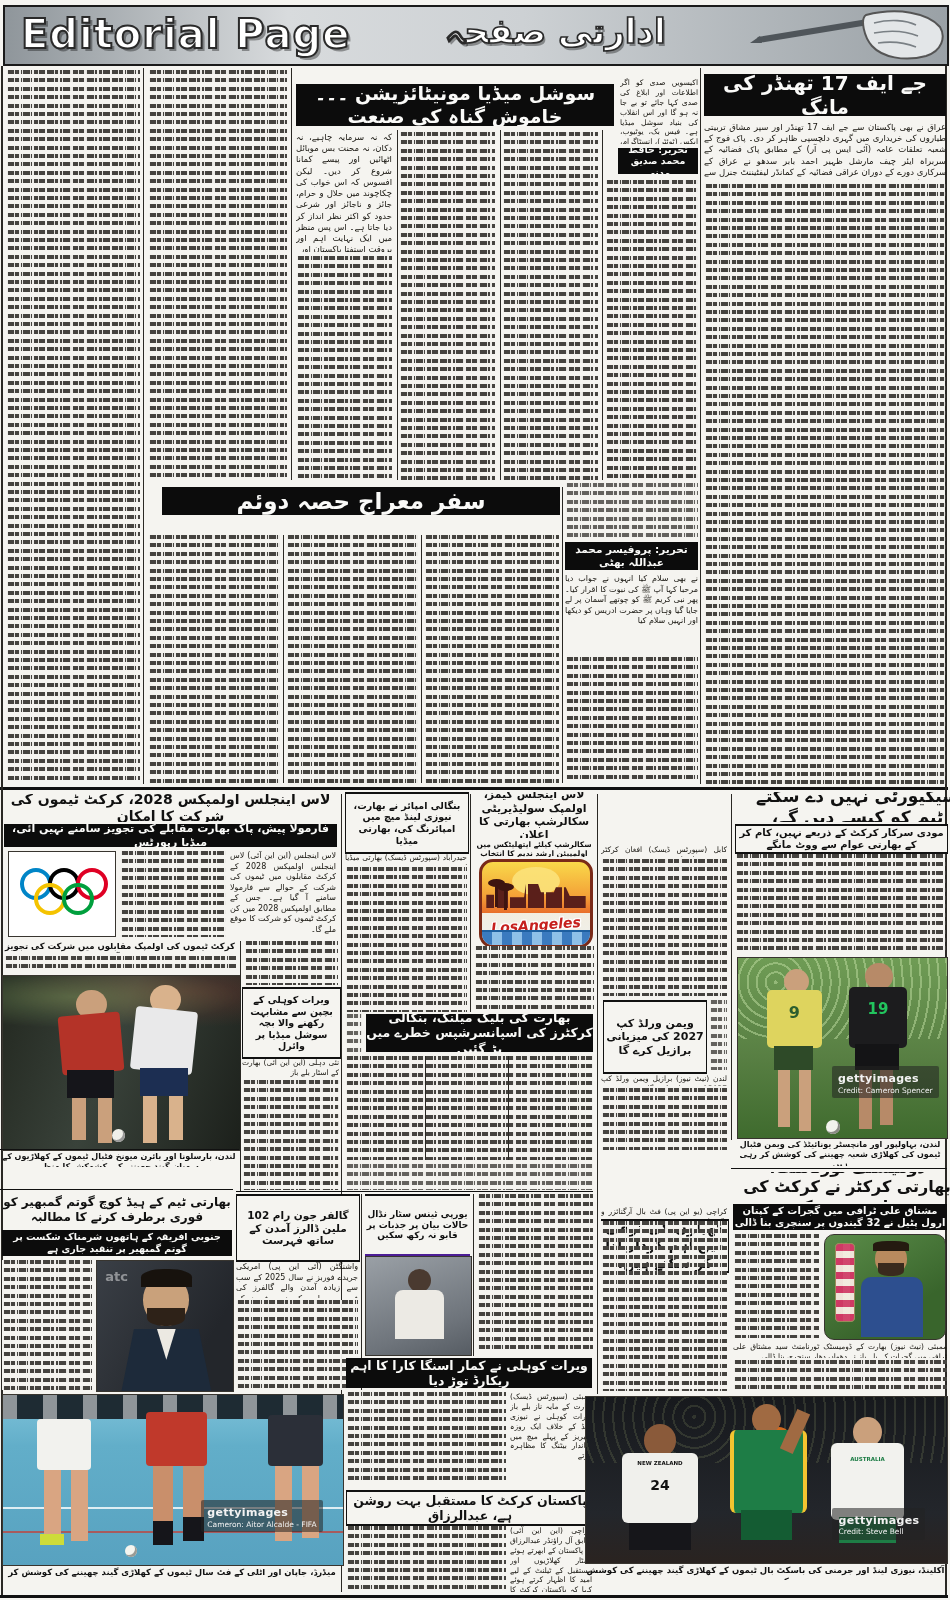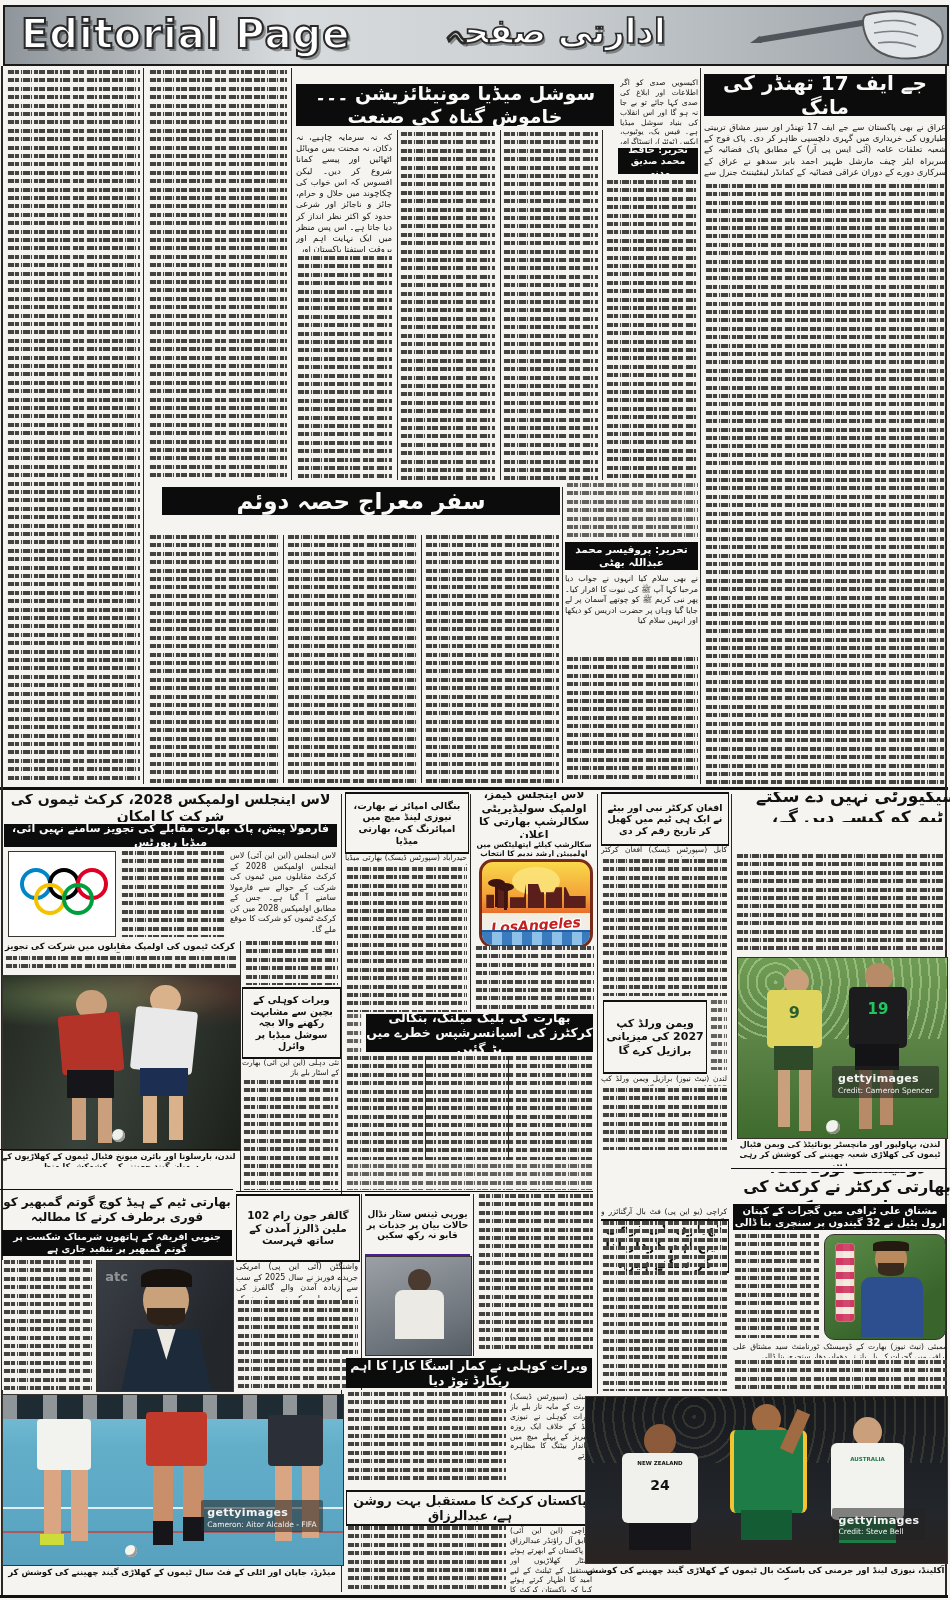--- a/index.html
+++ b/index.html
@@ -189,32 +189,32 @@
   <div class="a tex" style="left:477px;top:1194px;width:116px;height:160px"></div>
 
   <div class="a hl inv" style="left:346px;top:1358px;width:246px;height:30px;font-size:12.5px">ویرات کوہلی نے کمار اسنگا کارا کا اہم ریکارڈ توڑ دیا</div>
   <div class="a tex" style="left:346px;top:1392px;width:160px;height:92px"></div>
   <div class="a lead" style="left:510px;top:1392px;width:82px;height:92px;font-size:7.5px">ممبئی (سپورٹس ڈیسک) بھارت کے مایہ ناز بلے باز ویرات کوہلی نے نیوزی لینڈ کے خلاف ایک روزہ سیریز کے پہلے میچ میں شاندار بیٹنگ کا مظاہرہ کرتے</div>
 
   <div class="a hl frame" style="left:346px;top:1490px;width:246px;height:32px;font-size:12.5px">پاکستان کرکٹ کا مستقبل بہت روشن ہے، عبدالرزاق</div>
   <div class="a tex" style="left:346px;top:1526px;width:160px;height:66px"></div>
   <div class="a lead" style="left:510px;top:1526px;width:82px;height:66px;font-size:7.5px">کراچی (این این آئی) سابق آل راؤنڈر عبدالرزاق نے پاکستان کے ابھرتے ہوئے اسٹار کھلاڑیوں اور مستقبل کے ٹیلنٹ کے لیے امید کا اظہار کرتے ہوئے کہا کہ پاکستان کرکٹ کا مستقبل روشن ہے۔</div>
 
-  <div class="a hl frame" style="left:601px;top:792px;width:126px;height:50px;font-size:9.5px">افغان کرکٹر نبی اور بیٹے نے ایک ہی ٹیم میں کھیل کر تاریخ رقم کر دی</div>
   <div class="a lead" style="left:601px;top:845px;width:126px;height:12px;font-size:7.5px">کابل (سپورٹس ڈیسک) افغان کرکٹر محمد نبی اور ان</div>
   <div class="a tex" style="left:601px;top:859px;width:126px;height:137px"></div>
   <div class="a hl frame" style="left:603px;top:1000px;width:102px;height:70px;font-size:11px">ویمن ورلڈ کپ 2027 کی میزبانی برازیل کرے گا</div>
   <div class="a tex lt" style="left:709px;top:1000px;width:18px;height:70px"></div>
   <div class="a lead" style="left:601px;top:1074px;width:126px;height:12px;font-size:7.5px">لندن (نیٹ نیوز) برازیل ویمن ورلڈ کپ 2027 کی میزبانی کرے گا</div>
   <div class="a tex" style="left:601px;top:1088px;width:126px;height:62px"></div>
   <div class="a hl frame" style="left:601px;top:1219px;width:126px;height:50px;font-size:14px">تعلیمی ادارے کھیلوں کی ترقی میں اہم کردار ادا کر سکتے ہیں، خالد محمود</div>
   <div class="a lead" style="left:601px;top:1207px;width:126px;height:12px;font-size:7.5px">کراچی (یو این پی) فٹ بال آرگنائزر و پاکستان</div>
   <div class="a tex" style="left:601px;top:1221px;width:126px;height:170px"></div>
 
   <div class="a hl" style="left:752px;top:792px;width:211px;height:30px;font-size:17px">بھارتی حکام ایک پلیئر کو سیکیورٹی نہیں دے سکتے ٹیم کو کیسے دیں گے، کامران کمل</div>
+  <div class="a hl frame" style="left:735px;top:824px;width:211px;height:26px;font-size:10px">مودی سرکار کرکٹ کے ذریعے نہیں، کام کر کے بھارتی عوام سے ووٹ مانگے</div>
   <div class="a tex" style="left:735px;top:854px;width:211px;height:100px"></div>
 
   <div class="a ph" style="left:737px;top:957px;width:209px;height:180px;background:linear-gradient(180deg,#6f9c55 0%,#587f43 55%,#3f6b2e 100%)">
     <div class="a" style="left:0;top:0;width:100%;height:45%;background:repeating-radial-gradient(circle at 18% 30%,rgba(190,220,160,.5) 0 2px,transparent 2px 9px)"></div>
     <div class="hd" style="left:22%;top:6%;width:12%;height:14%;background:#caa07c"></div>
     <div class="t" style="left:14%;top:18%;width:26%;height:32%;background:#ded45e;border-radius:5px">
       <span class="num" style="left:0;right:0;top:22%;font-size:16px;color:#2c5e2e">9</span>
     </div>
     <div class="t" style="left:17%;top:49%;width:19%;height:13%;background:#2e4a28"></div>
     <div class="t" style="left:19%;top:62%;width:6%;height:32%;background:#caa07c"></div>

